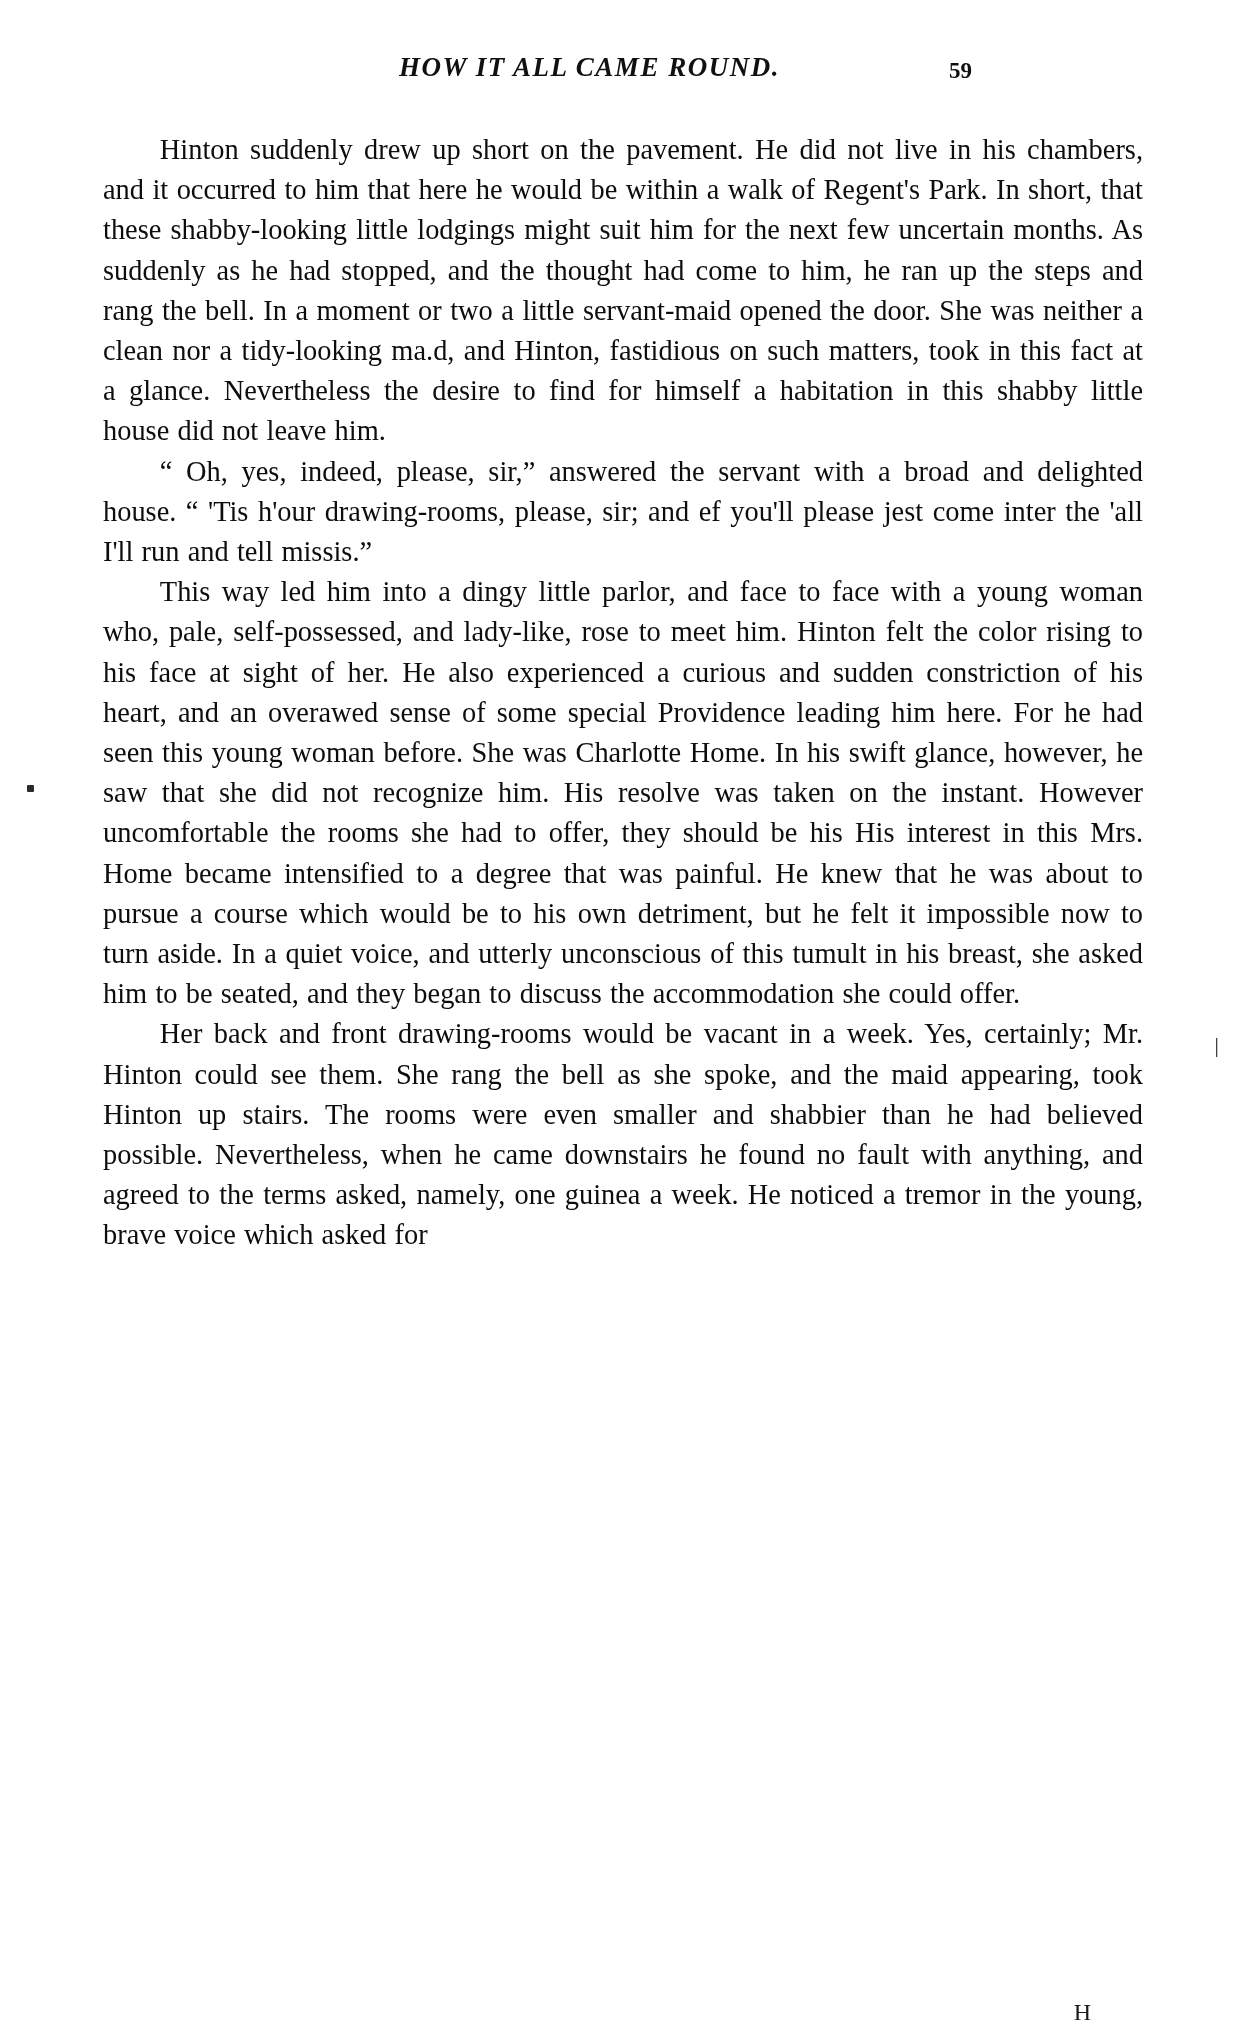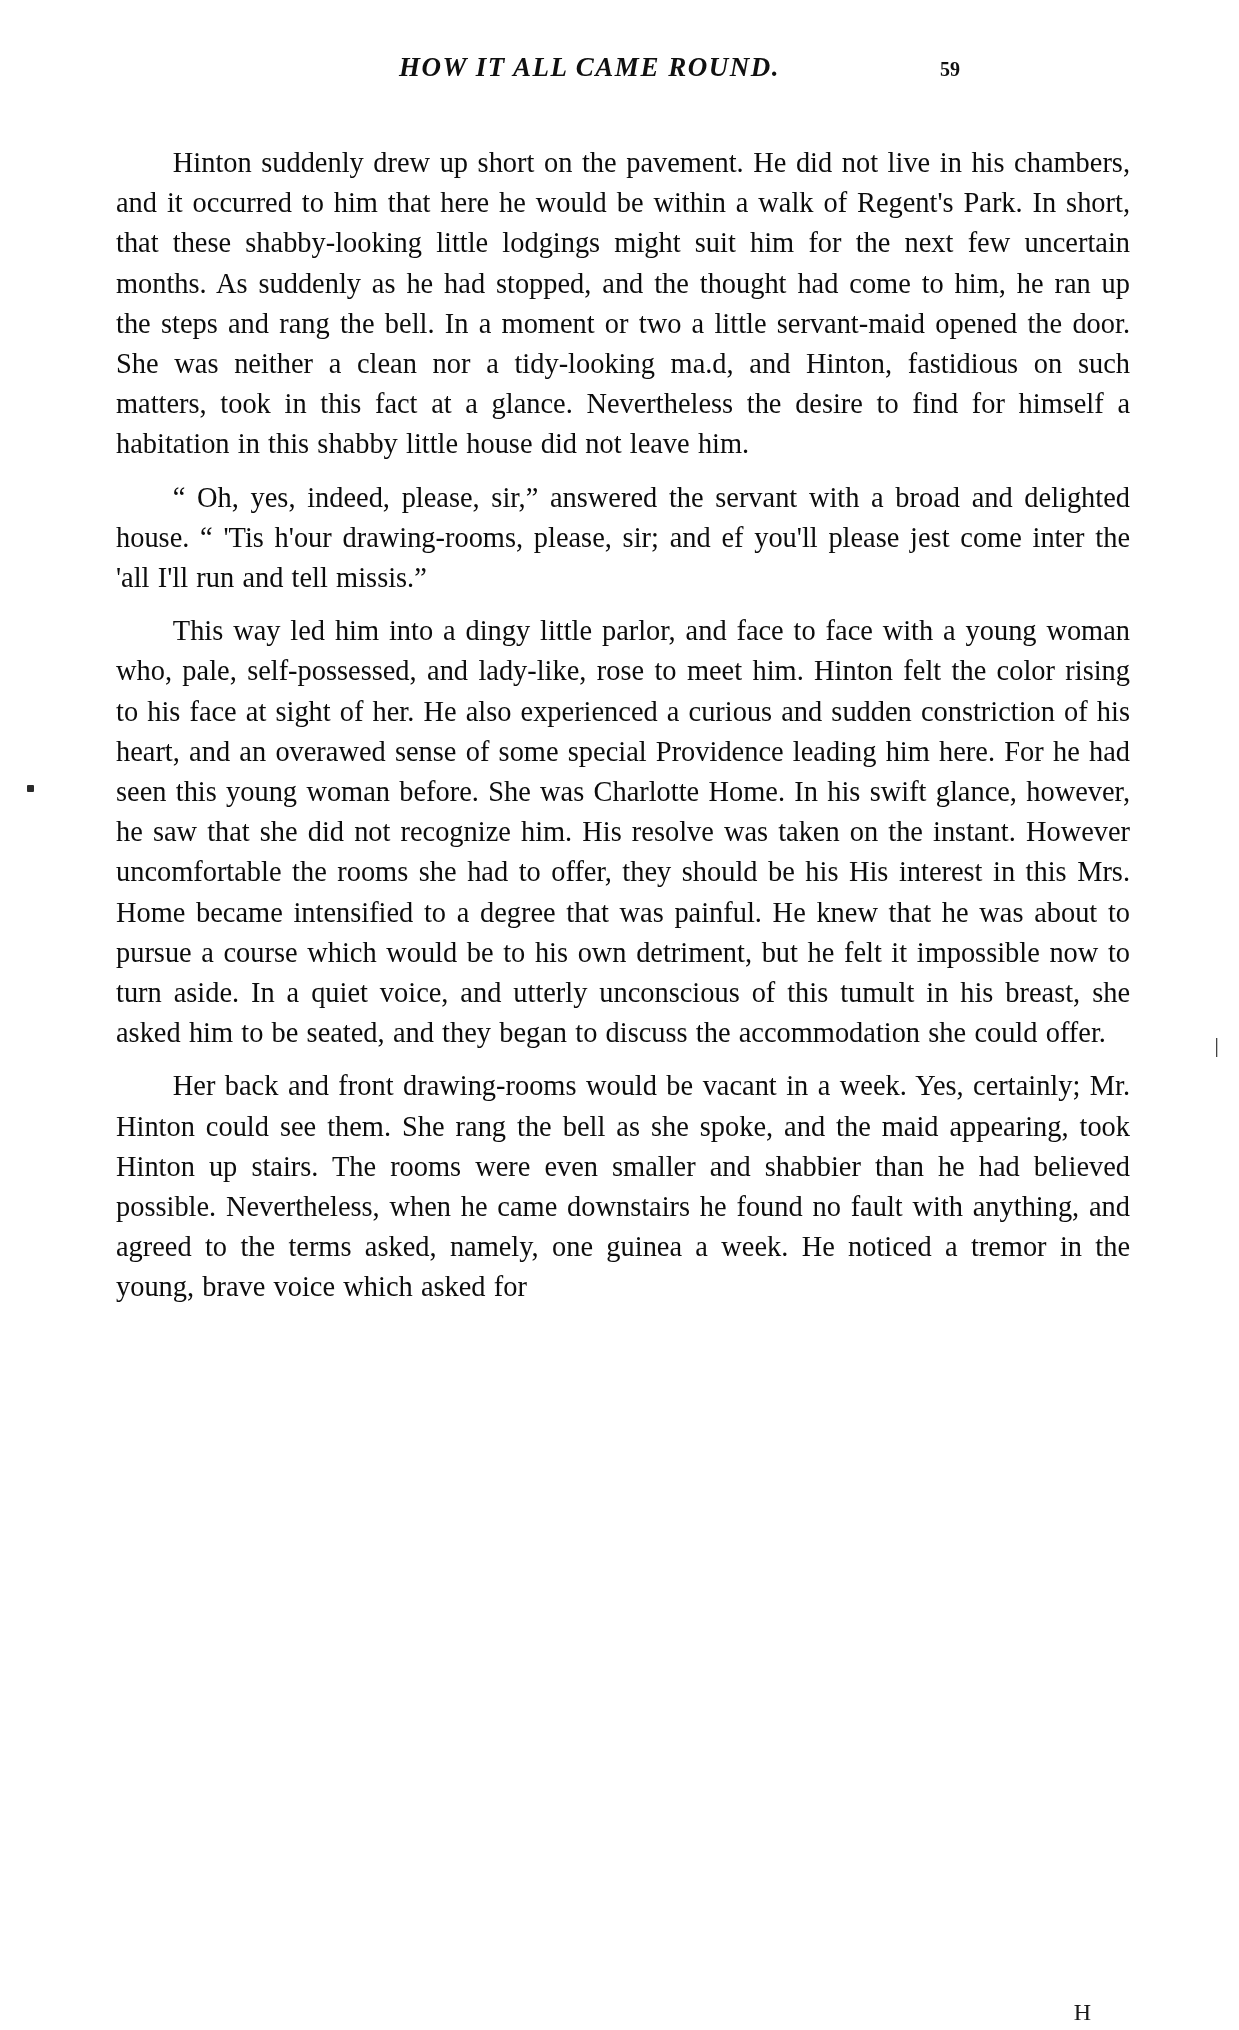--- a/index.html
+++ b/index.html
@@ -15,20 +15,21 @@
     overflow: hidden;
     font-family: "Liberation Serif", serif;
     color: #111111;
   }
   .header {
     position: absolute;
     top: 52px;
     left: 0;
     width: 1052px;
     height: 40px;
+    padding-left: 12px;
   }
   .running-title {
     position: absolute;
     left: 0;
     width: 1239px;
     text-align: center;
     font-family: "Liberation Serif", serif;
     font-style: italic;
     font-weight: bold;
     font-size: 27px;
@@ -36,35 +37,35 @@
     color: #101010;
     padding-right: 60px;
     box-sizing: border-box;
   }
   .page-number {
     position: absolute;
     right: 92px;
     top: 6px;
     font-family: "Liberation Serif", serif;
     font-weight: bold;
-    font-size: 20px;
+    font-size: 23px;
     color: #101010;
   }
   .body-text {
     position: absolute;
     top: 130px;
     left: 103px;
     width: 1040px;
     font-size: 28.4px;
     line-height: 40.2px;
     text-align: justify;
     color: #0d0d0d;
   }
   .body-text p {
-    margin: 13px;
+    margin: 0;
     text-indent: 2.0em;
     text-align: justify;
   }
   
   .body-text p {
     word-spacing: 0.04em;
   }
   .stray-mark {
     position: absolute;
     left: 27px;

